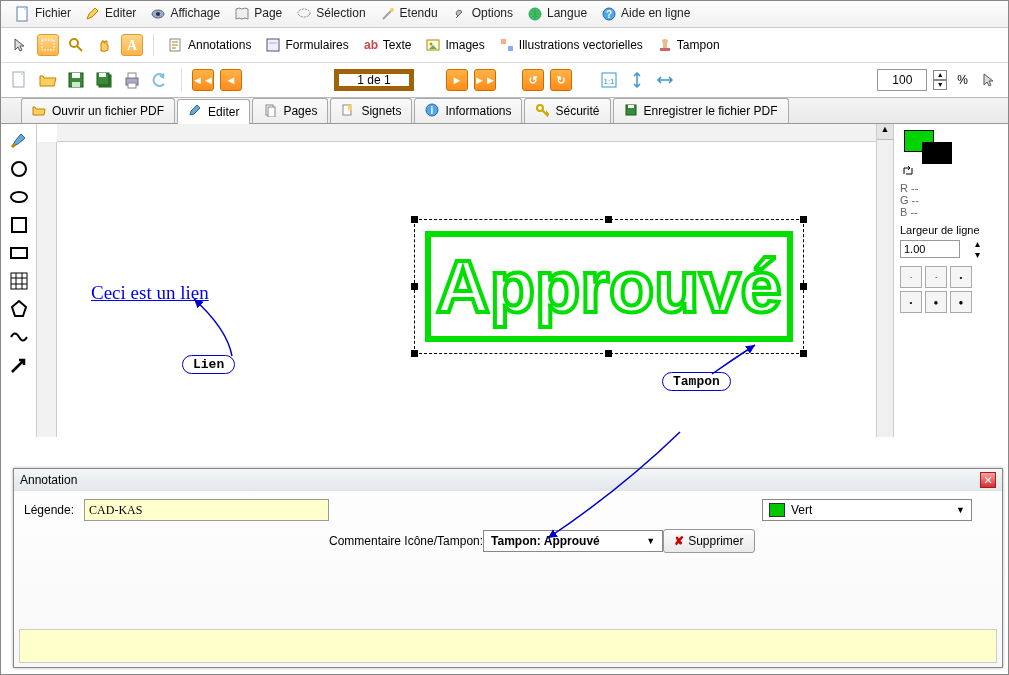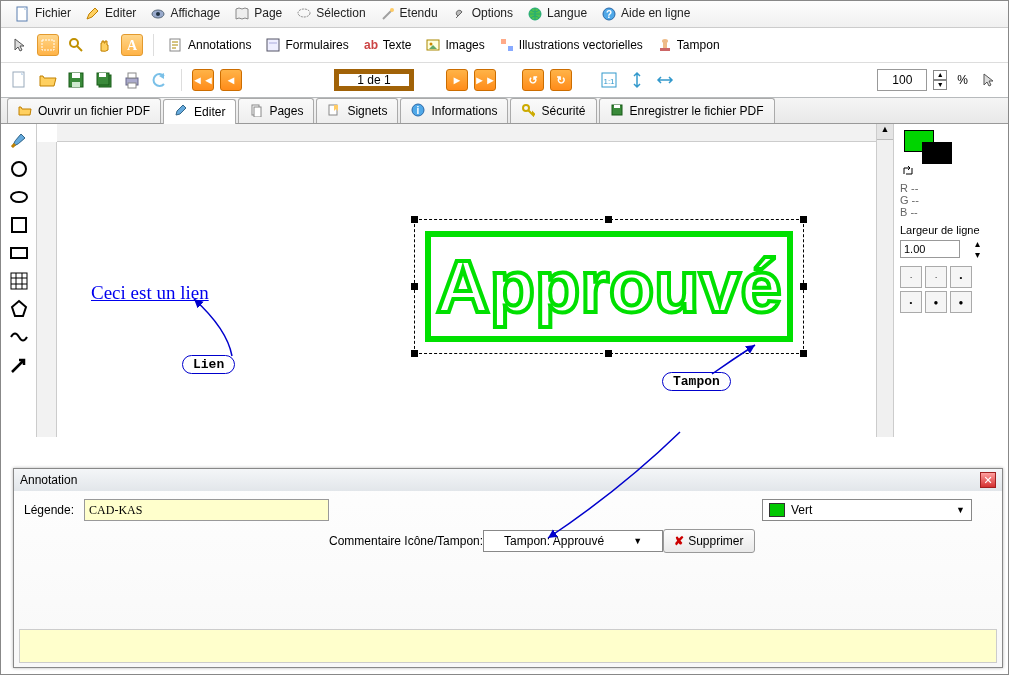--- a/index.html
+++ b/index.html
@@ -13,21 +13,21 @@
 .ticon { width: 22px; height: 22px; display: inline-flex; align-items: center; justify-content: center; border-radius: 3px; cursor: pointer; }
 .ticon.sel { background: linear-gradient(#ffd68a,#ffb347); border: 1px solid #e39a2e; }
 .tlabel { display: flex; align-items: center; gap: 4px; padding: 2px 4px; cursor: pointer; }
 .sep { width: 1px; height: 22px; background: #ddd; margin: 0 4px; }
 
 .toolbar2 { display: flex; align-items: center; gap: 6px; padding: 6px 8px; background: #fff; border-bottom: 1px solid #b7babc; }
 .btn-orange { width: 22px; height: 22px; background: linear-gradient(#ffb347,#ff8c1a); border: 1px solid #cc6d00; border-radius: 3px; display: inline-flex; align-items: center; justify-content: center; color: #fff; font-weight: bold; font-size: 11px; cursor: pointer; }
 .input-page { width: 80px; height: 22px; text-align: center; border: 5px solid #a16207; font-size: 12px; }
 .input-zoom { width: 50px; height: 22px; text-align: center; border: 1px solid #999; font-size: 12px; }
 
-.tabbar { display: flex; align-items: flex-end; padding: 0 6px; background: linear-gradient(#f5f5f5,#e8e8e8); border-bottom: 1px solid #999; height: 26px; }
+.tabbar { display: flex; align-items: flex-end; padding: 0 20px; background: linear-gradient(#f5f5f5,#e8e8e8); border-bottom: 1px solid #999; height: 26px; }
 .tab { display: flex; align-items: center; gap: 4px; padding: 4px 10px; background: linear-gradient(#fafafa,#eee); border: 1px solid #aaa; border-bottom: none; border-radius: 3px 3px 0 0; margin-right: 2px; font-size: 12px; cursor: pointer; }
 .tab.active { background: #fff; position: relative; top: 1px; }
 
 .workarea { display: flex; height: 313px; position: relative; background: #fff; }
 .sidetools { width: 36px; background: #fff; border-right: 1px solid #ccc; display: flex; flex-direction: column; align-items: center; gap: 6px; padding-top: 6px; }
 .sidetools .st { width: 22px; height: 22px; display: flex; align-items: center; justify-content: center; cursor: pointer; }
 
 .canvas { flex: 1; position: relative; background: #fff; overflow: hidden; }
 .ruler-h { position: absolute; left: 20px; right: 0; top: 0; height: 18px; background: #f2f2f2; border-bottom: 1px solid #ccc; }
 .ruler-v { position: absolute; left: 0; top: 18px; bottom: 0; width: 20px; background: #f2f2f2; border-right: 1px solid #ccc; }
@@ -54,21 +54,21 @@
 
 .annot-panel { position: absolute; left: 13px; right: 6px; top: 468px; height: 200px; background: linear-gradient(#fefefe,#f8f8f8); border: 1px solid #888; box-shadow: 0 0 3px rgba(0,0,0,0.3); }
 .annot-title { display: flex; justify-content: space-between; align-items: center; padding: 3px 6px; background: linear-gradient(#f4f6f8,#e2e6ea); font-size: 12px; gap: 34px; }
 .close-x { width: 16px; height: 16px; background: linear-gradient(#ff9f9f,#d43030); color: #fff; display: flex; align-items: center; justify-content: center; font-size: 11px; border: 1px solid #a02020; cursor: pointer; }
 .annot-body { padding: 8px 10px; position: relative; height: 140px; }
 .legend-row { display: flex; align-items: center; gap: 10px; }
 .legend-input { width: 245px; height: 22px; background: #ffffcc; border: 1px solid #999; padding: 2px 4px; font-family: Tahoma; font-size: 12px; }
 .color-combo { position: absolute; right: 30px; top: 8px; width: 210px; height: 22px; border: 1px solid #888; display: flex; align-items: center; background: #fff; cursor: pointer; }
 .color-chip { width: 16px; height: 14px; background: #00c800; border: 1px solid #333; margin: 0 6px; }
 .combo-row { position: absolute; left: 315px; top: 38px; display: flex; align-items: center; gap: 0; }
-.combo { width: 180px; height: 22px; border: 1px solid #888; background: #fff; padding: 2px 20px; font-size: 12px; display: flex; align-items: center; justify-content: space-between; cursor: pointer; }
+.combo { width: 180px; height: 22px; border: 1px solid #888; background: #fff; padding: 2px 7px; font-size: 12px; display: flex; align-items: center; justify-content: space-between; cursor: pointer; font-weight: bold; }
 .btn { height: 24px; padding: 0 10px; background: linear-gradient(#fdfdfd,#e9e9e9); border: 1px solid #999; border-radius: 3px; display: inline-flex; align-items: center; gap: 4px; cursor: pointer; font-size: 12px; }
 .annot-footer { position: absolute; left: 5px; right: 5px; bottom: 4px; height: 34px; background: #ffffcc; border: 1px solid #ccc; }
 
 svg.arrow { position: absolute; pointer-events: none; }
 </style>
 </head>
 <body>
 
 <div class="menubar">
   <div class="mitem">

